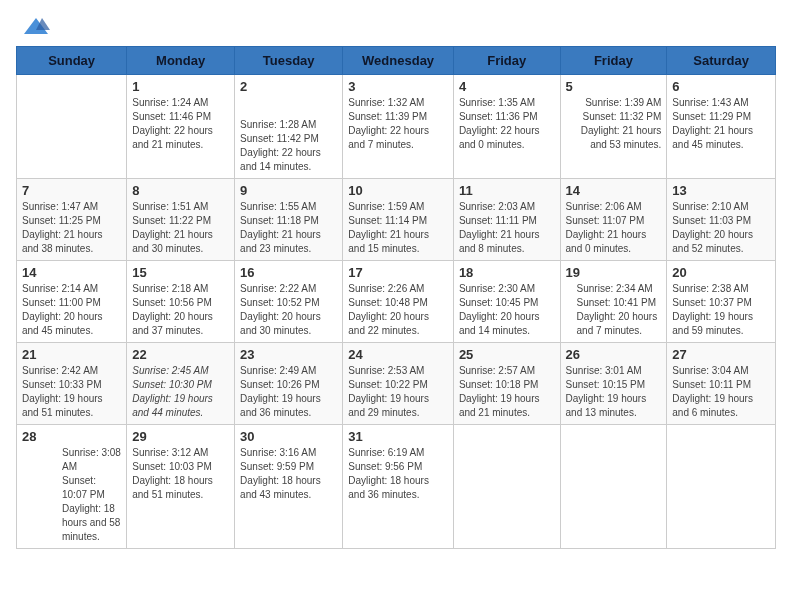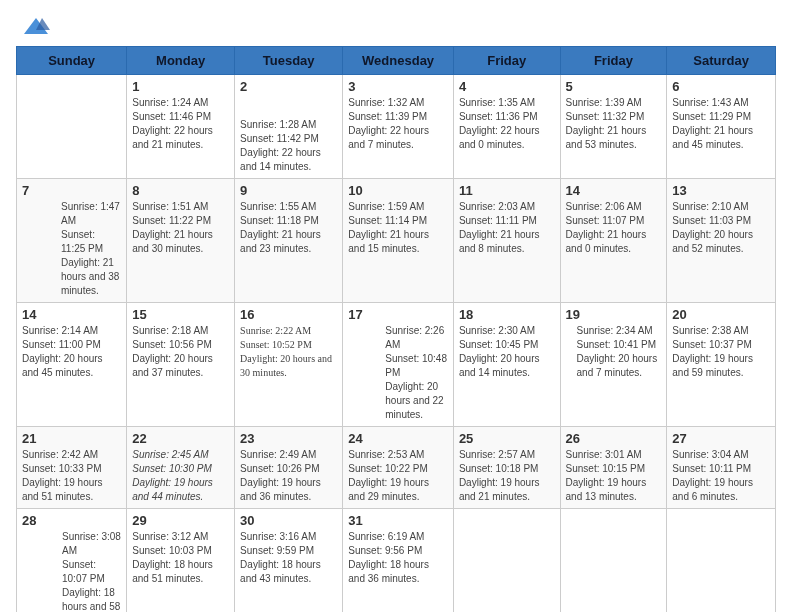--- a/index.html
+++ b/index.html
@@ -140,35 +140,35 @@
 Daylight: 22 hours and 7 minutes.</div>
         </td>
         <td>
           <span class="day-number">4</span>
           <div class="day-info" style="white-space: pre-line;">Sunrise: 1:35 AM
 Sunset: 11:36 PM
 Daylight: 22 hours and 0 minutes.</div>
         </td>
         <td>
           <span class="day-number">5</span>
-          <div class="day-info" style="white-space: pre-line;">Sunrise: 1:39 AM
+          <div class="day-info" style="white-space: pre-line; text-align: right;">Sunrise: 1:39 AM
 Sunset: 11:32 PM
 Daylight: 21 hours and 53 minutes.</div>
         </td>
         <td>
           <span class="day-number">6</span>
           <div class="day-info" style="white-space: pre-line;">Sunrise: 1:43 AM
 Sunset: 11:29 PM
 Daylight: 21 hours and 45 minutes.</div>
         </td>
       </tr>
       <tr>
         <td>
           <span class="day-number">7</span>
-          <div class="day-info" style="white-space: pre-line; margin-left: 39px;">Sunrise: 1:47 AM
+          <div class="day-info" style="white-space: pre-line;">Sunrise: 1:47 AM
 Sunset: 11:25 PM
 Daylight: 21 hours and 38 minutes.</div>
         </td>
         <td>
           <span class="day-number">8</span>
           <div class="day-info" style="white-space: pre-line;">Sunrise: 1:51 AM
 Sunset: 11:22 PM
 Daylight: 21 hours and 30 minutes.</div>
         </td>
         <td>
@@ -210,27 +210,27 @@
 Daylight: 20 hours and 45 minutes.</div>
         </td>
         <td>
           <span class="day-number">15</span>
           <div class="day-info" style="white-space: pre-line;">Sunrise: 2:18 AM
 Sunset: 10:56 PM
 Daylight: 20 hours and 37 minutes.</div>
         </td>
         <td>
           <span class="day-number">16</span>
-          <div class="day-info" style="white-space: pre-line; font-family: Liberation Serif, serif;">Sunrise: 2:22 AM
+          <div class="day-info" style="white-space: pre-line;">Sunrise: 2:22 AM
 Sunset: 10:52 PM
 Daylight: 20 hours and 30 minutes.</div>
         </td>
         <td>
           <span class="day-number">17</span>
-          <div class="day-info" style="white-space: pre-line; margin-left: 37px;">Sunrise: 2:26 AM
+          <div class="day-info" style="white-space: pre-line;">Sunrise: 2:26 AM
 Sunset: 10:48 PM
 Daylight: 20 hours and 22 minutes.</div>
         </td>
         <td>
           <span class="day-number">18</span>
           <div class="day-info" style="white-space: pre-line;">Sunrise: 2:30 AM
 Sunset: 10:45 PM
 Daylight: 20 hours and 14 minutes.</div>
         </td>
         <td>

